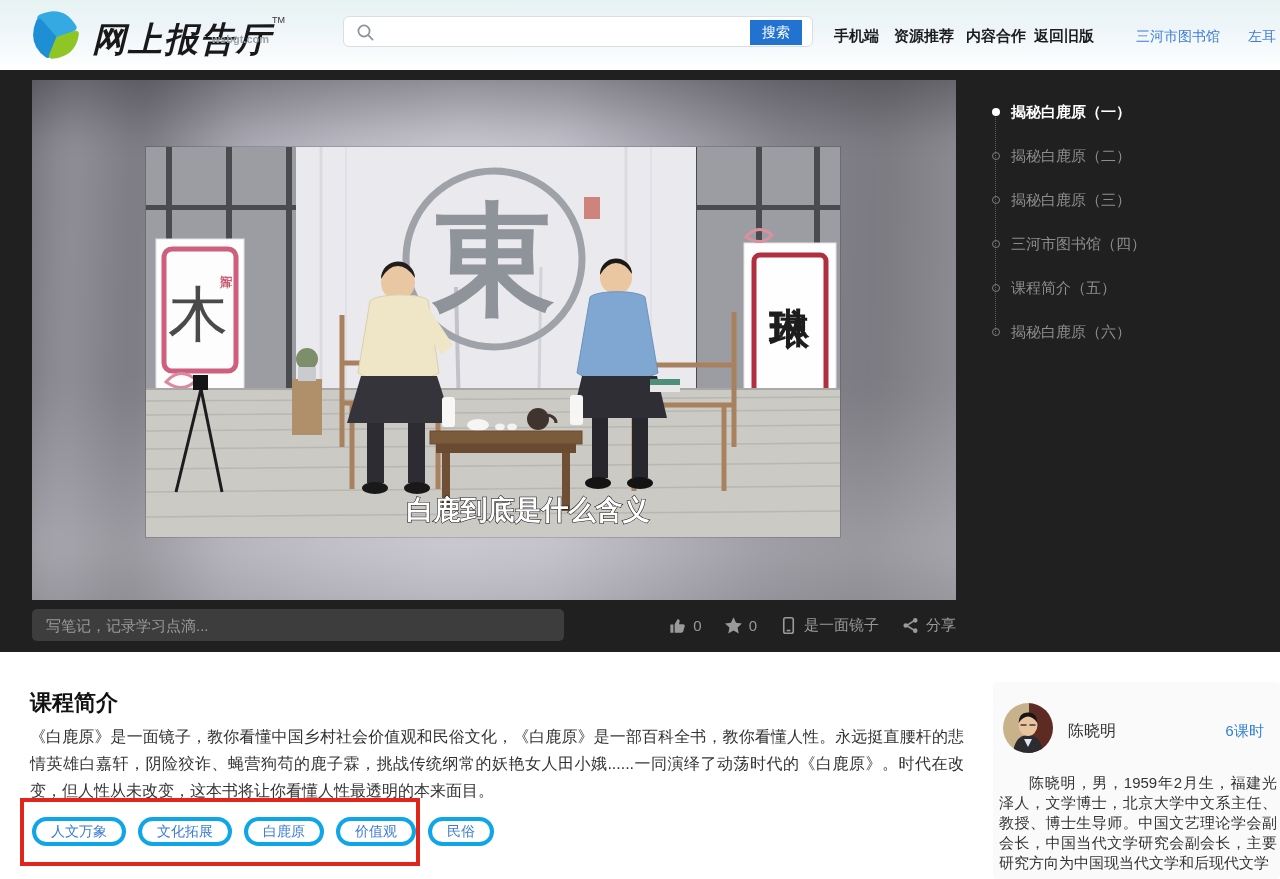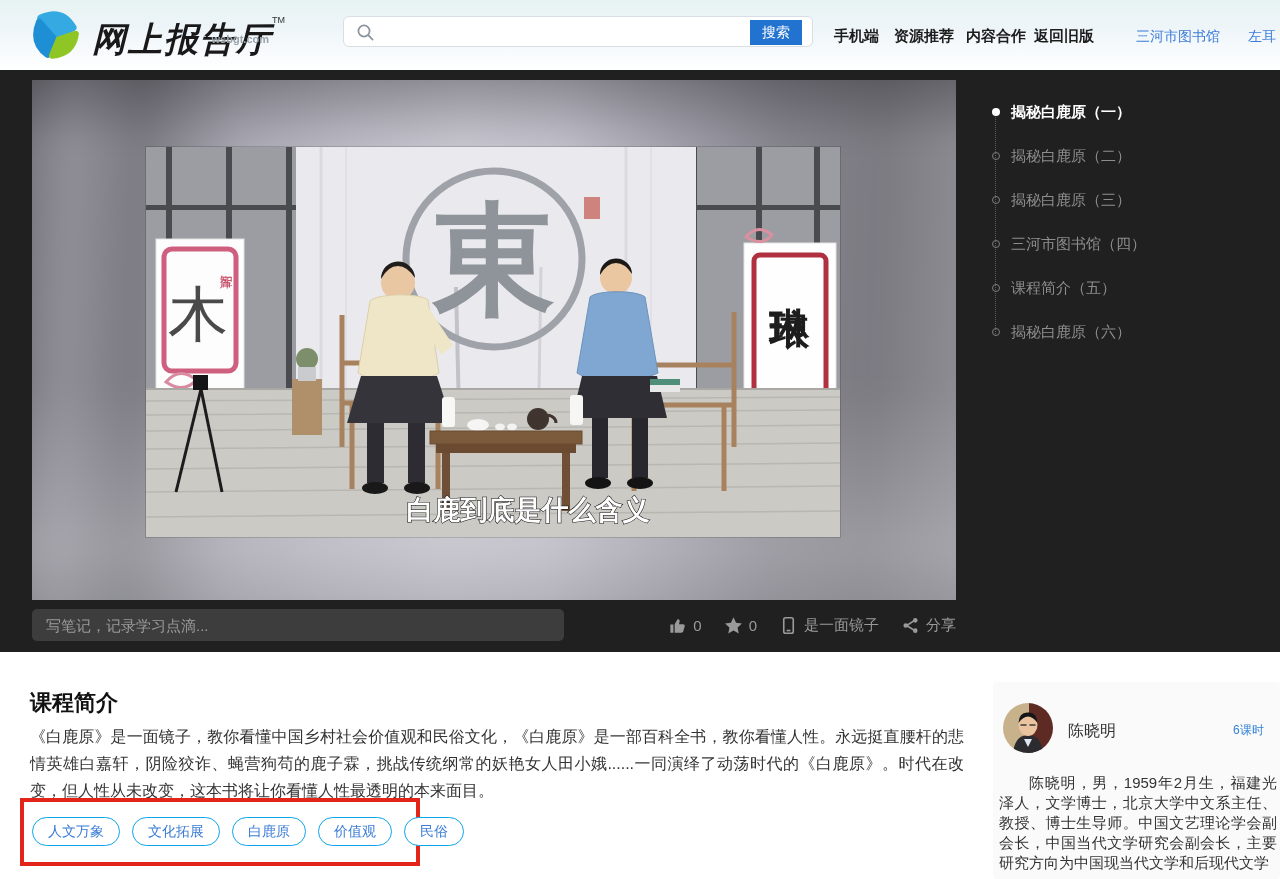--- a/index.html
+++ b/index.html
@@ -54,28 +54,28 @@
   .dot.off { border:1px solid #7c7c7c; background:transparent; }
   .pl-label { margin-left:11px; font-size:15px; color:#8d8d8d; white-space:nowrap; }
   li.active .pl-label { color:#ffffff; font-weight:bold; }
 
   
   .content { position:absolute; left:0; top:652px; width:1280px; height:273px; background:#fff; }
   .course-title { position:absolute; left:30px; top:36px; font-size:22px; font-weight:bold; color:#111; }
   .course-desc { position:absolute; left:30px; top:71px; width:934px; font-size:16px; line-height:27px; color:#333; text-align:justify; }
   .red-box { position:absolute; left:20px; top:146px; width:400px; height:68px; border:4px solid #e1251b; }
   .tags { position:absolute; left:32px; top:165px; display:flex; gap:12px; }
-  .tag { display:inline-flex; align-items:center; height:29px; padding:0 15px; border:1px solid #0ea5e9; border-radius:15px;
+  .tag { display:inline-flex; align-items:center; height:29px; padding:0 15px; border:4px solid #0ea5e9; border-radius:15px;
     color:#3b7cd5; font-size:14px; background:#fff; cursor:pointer; white-space:nowrap; }
 
   
   .card { position:absolute; left:993px; top:30px; width:287px; height:197px; background:#fafafa; border-radius:4px; }
   .avatar { position:absolute; left:10px; top:21px; width:50px; height:50px; border-radius:50%; overflow:hidden; }
   .inst-name { position:absolute; left:75px; top:39px; font-size:16px; color:#333; }
-  .inst-lessons { position:absolute; right:16px; top:40px; font-size:12px; color:#2f7fd6; cursor:pointer;font-family:Liberation Mono, monospace; }
+  .inst-lessons { position:absolute; right:16px; top:40px; font-size:15px; color:#2f7fd6; cursor:pointer;font-family:Liberation Mono, monospace; }
   .inst-bio { position:absolute; left:6px; top:91px; width:278px; font-size:15px; line-height:20px; color:#333;
     text-indent:2em; text-align:justify; }
 </style>
 </head>
 <body>
 
 <div class="page">
 
   <div class="header">
     <div class="logo">

